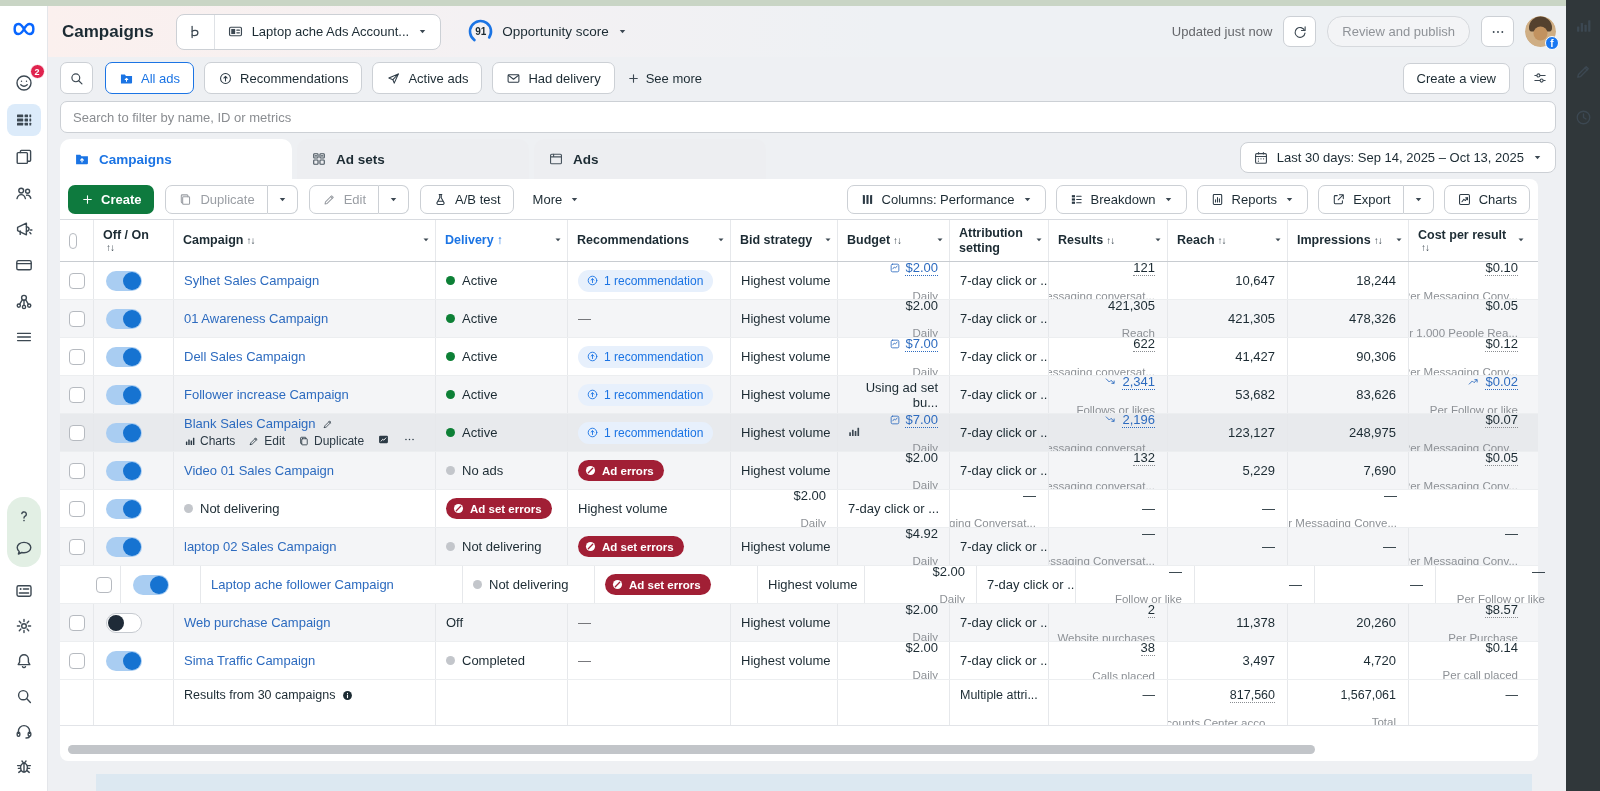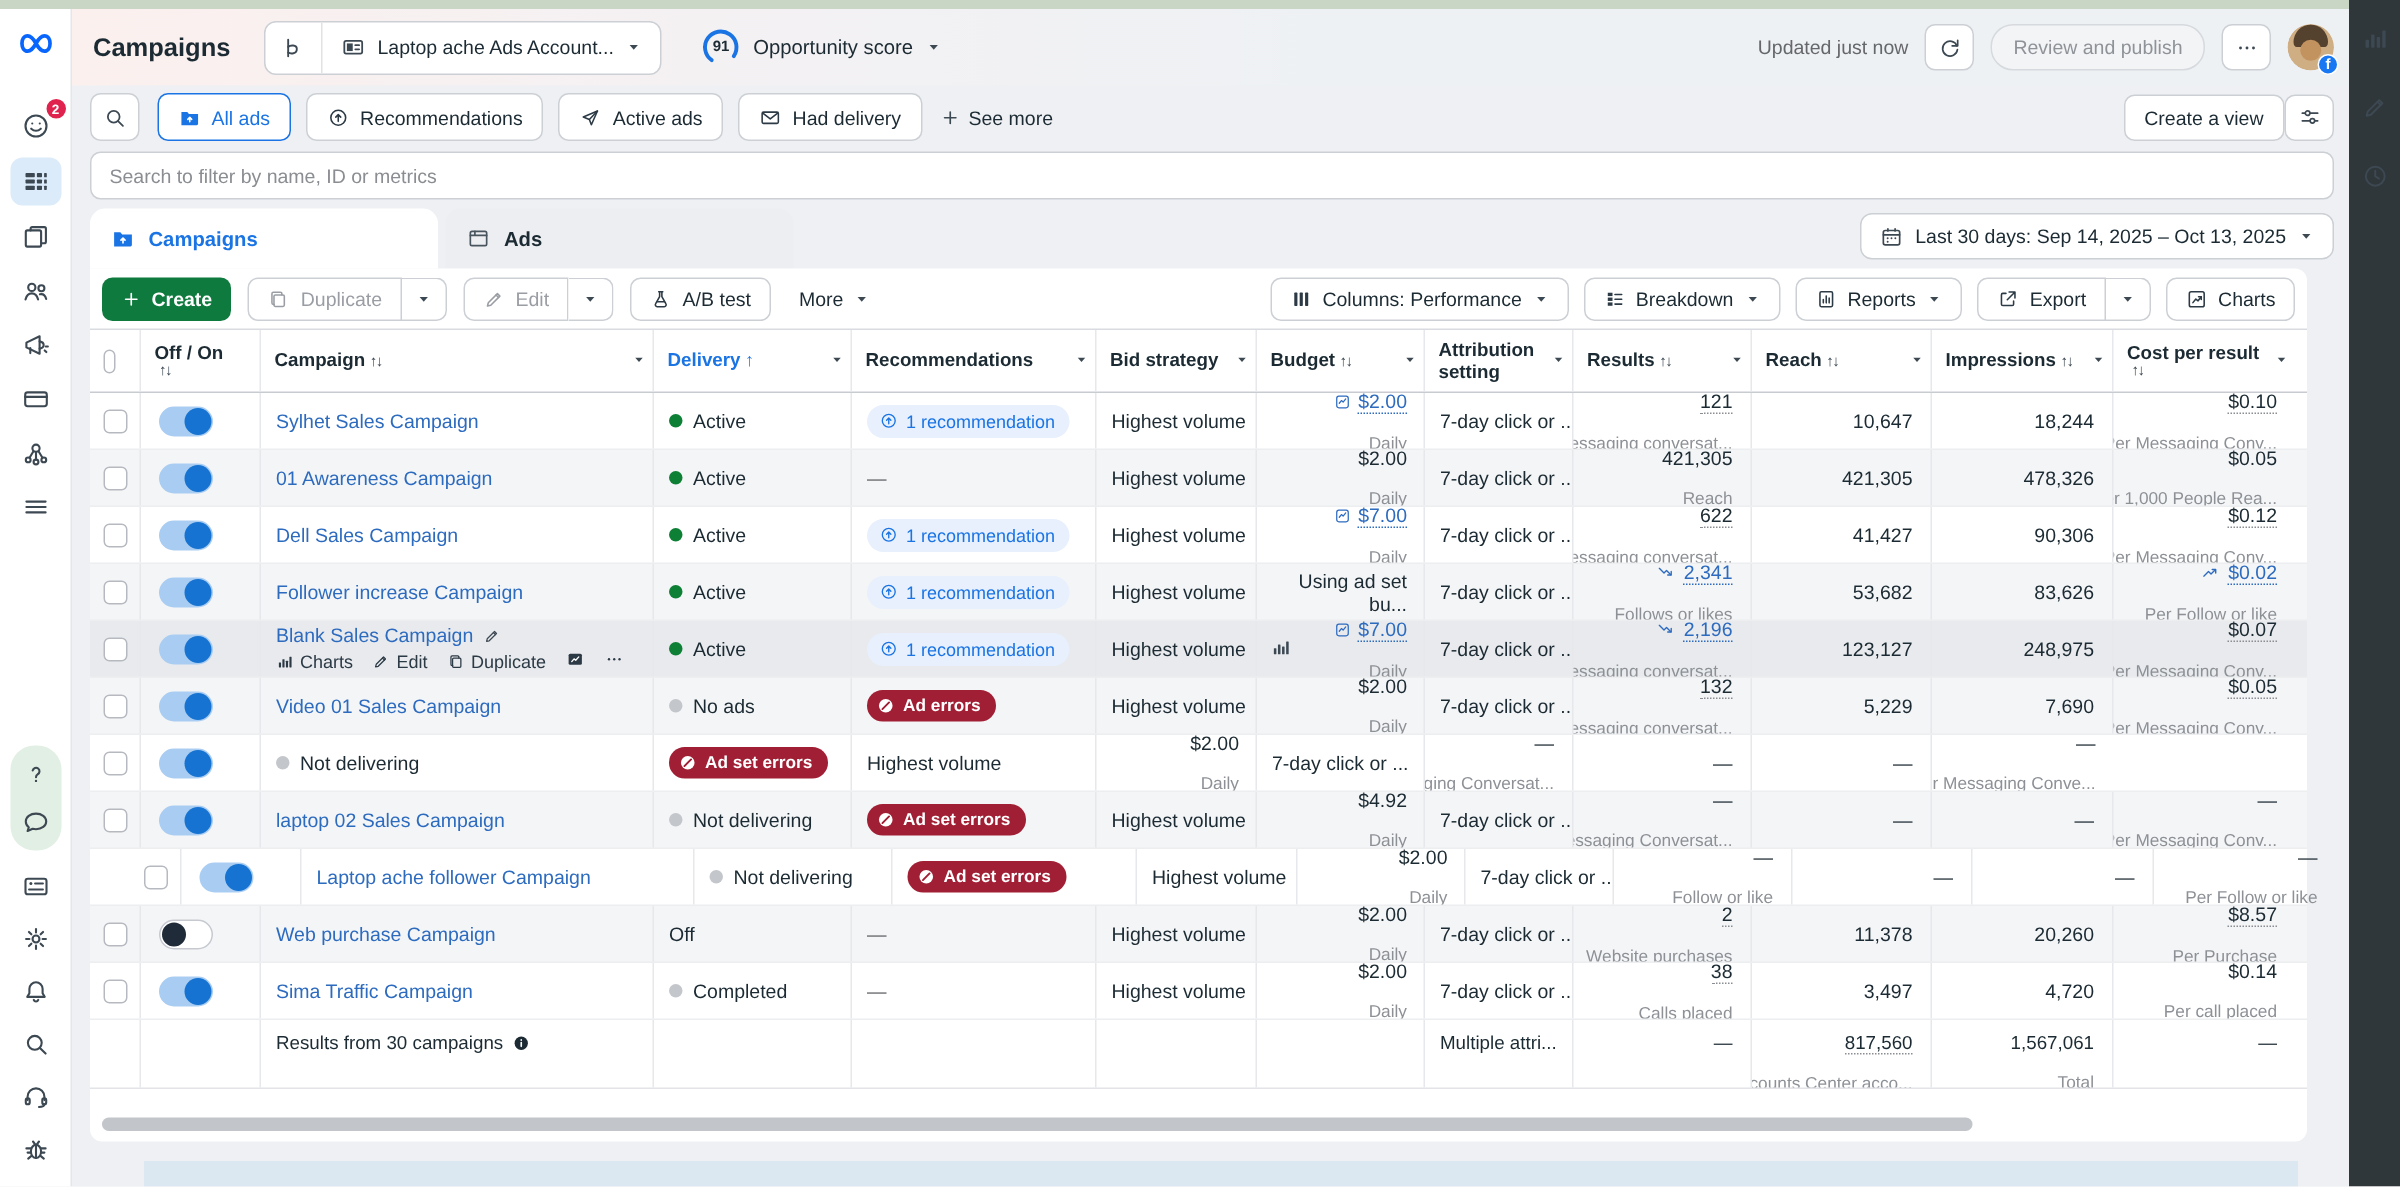--- a/index.html
+++ b/index.html
@@ -46,21 +46,21 @@
 
   
   .filter-row { position:absolute; left:0; top:51px; right:0; height:42px; display:flex; align-items:center; }
   .srch-btn { margin-left:12px; width:33px; height:32px; background:#fff; border:1px solid #ccd0d5; border-radius:7px; display:flex; align-items:center; justify-content:center; color:#2c3a45; cursor:pointer; }
   .pills { display:flex; align-items:center; gap:10px; margin-left:12px; }
   .pill { height:32px; display:flex; align-items:center; gap:7px; background:#fff; border:1px solid #ccd0d5; border-radius:7px; padding:0 13px; font-size:13px; color:#1c2b33; cursor:pointer; white-space:nowrap; }
   .pill .p-ic { color:#2c3a45; display:flex; }
   .pill.active { border:1.5px solid #1b74e4; color:#1b74e4; font-weight:500; }
   .pill.active .p-ic { color:#1b74e4; }
   .see-more { display:flex; align-items:center; gap:6px; font-size:13px; margin-left:12px; cursor:pointer; color:#1c2b33; }
-  .filter-right { margin-left:auto; display:flex; align-items:center; gap:0; margin-right:10px; }
+  .filter-right { margin-left:auto; display:flex; align-items:center; gap:13px; margin-right:10px; }
   .create-view { height:31px; padding:0 13px; background:#fff; border:1px solid #ccd0d5; border-radius:7px; font-size:13px; display:flex; align-items:center; cursor:pointer; }
 
   
   .search-row { position:absolute; left:12px; right:10px; top:95px; height:32px; }
   .search-row input { width:100%; height:32px; border:1px solid #ccd0d5; border-radius:7px; padding:0 12px; font-size:13px; font-family:"Liberation Sans",sans-serif; color:#1c2b33; background:#fff; outline:none; }
   .search-row input::placeholder { color:#8a8d91; }
 
   
   .tabs-row { position:absolute; left:12px; top:133px; right:10px; height:40px; display:flex; align-items:flex-end; }
   .tab { width:232px; height:40px; display:flex; align-items:center; gap:9px; padding:0 14px; background:#edeef1; border-radius:10px 10px 0 0; margin-right:5px; font-size:13.5px; font-weight:bold; cursor:pointer; color:#1c2b33; }
@@ -491,20 +491,32 @@
     <div class="tabs-row">
       <div id="tabs" style="display:flex;align-items:flex-end;">
           <div class="tab active">
             <span class="t-ic">
               <svg width="16" height="16" viewBox="0 0 20 20" fill="none" stroke="currentColor" stroke-width="1.4" stroke-linecap="round" stroke-linejoin="round">
                 <path d="M2.6 4.8h5.2l1.5 1.9h8.1v8.7a1.2 1.2 0 0 1-1.2 1.2H2.6V4.8z" fill="currentColor" stroke="none"></path>
                 <path d="M10 13.6V9.8M8.3 11.4L10 9.7l1.7 1.7" stroke="#fff" stroke-width="1.4"></path>
               </svg>
             </span>
             <span>Campaigns</span>
+          </div>
+          <div class="tab">
+            <span class="t-ic">
+              <svg width="16" height="16" viewBox="0 0 20 20" fill="none" stroke="currentColor" stroke-width="1.4" stroke-linecap="round" stroke-linejoin="round">
+                <rect x="3.4" y="3.4" width="5.4" height="5.4" rx="1"></rect>
+                <rect x="11.2" y="3.4" width="5.4" height="5.4" rx="1"></rect>
+                <rect x="3.4" y="11.2" width="5.4" height="5.4" rx="1"></rect>
+                <rect x="11.2" y="11.2" width="5.4" height="5.4" rx="1"></rect>
+                <path d="M5.1 6.1h2M12.9 6.1h2"></path>
+              </svg>
+            </span>
+            <span>Ad sets</span>
           </div>
           <div class="tab">
             <span class="t-ic">
               <svg width="16" height="16" viewBox="0 0 20 20" fill="none" stroke="currentColor" stroke-width="1.4" stroke-linecap="round" stroke-linejoin="round">
                 <rect x="3.2" y="4" width="13.6" height="12" rx="1.4"></rect>
                 <path d="M3.2 7.4h13.6M7 7.4V4"></path>
               </svg>
             </span>
             <span>Ads</span>
           </div>

